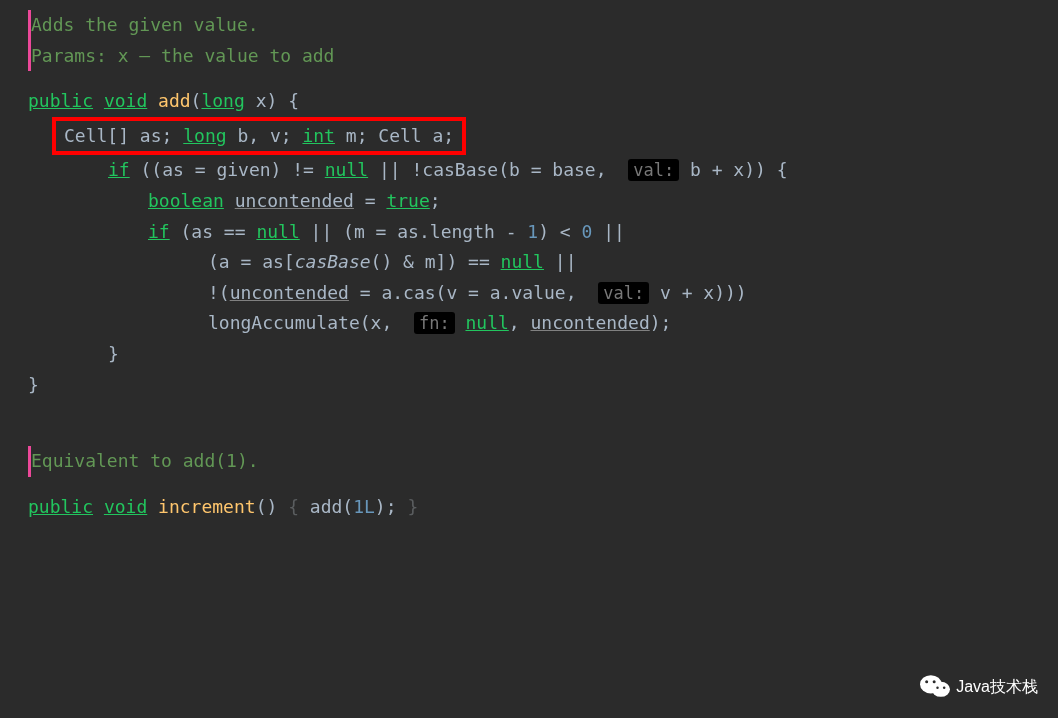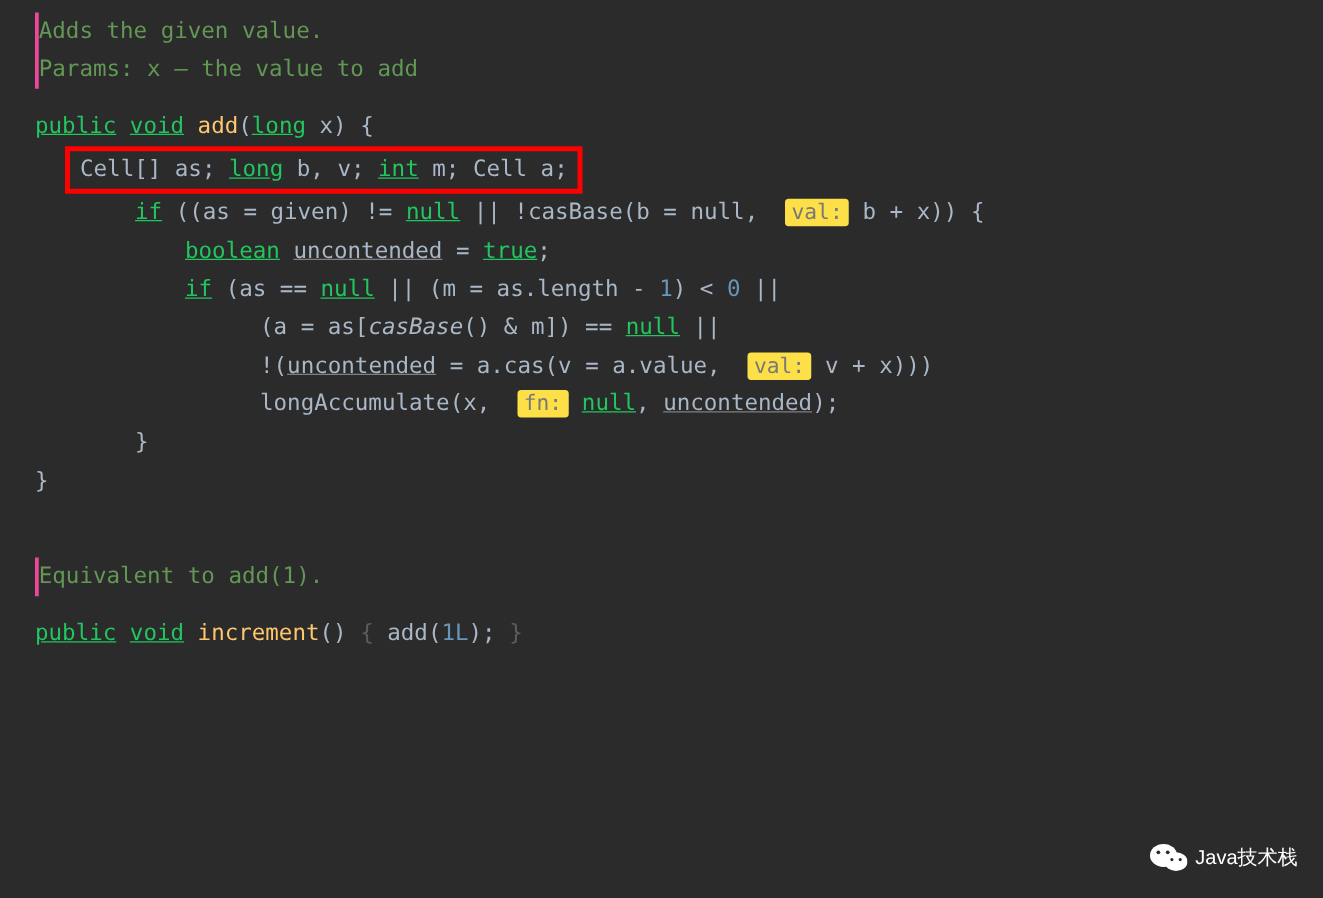--- a/index.html
+++ b/index.html
@@ -19,21 +19,21 @@
       border-left: 3px solid #ec4899;
       margin-left: 28px;
       margin-bottom: 15px;
     }
     .doc-text { color: #629755; font-style: normal; }
     .code-line { white-space: pre; padding-left: 28px; }
     .kw { color: #22c55e; text-decoration: underline; }
     .fn { color: #ffc66d; }
     .num { color: #6897bb; }
     .comment-inline {
-      background: #fde047;
+      background: #000000;
       color: #787878;
       padding: 1px 5px;
       border-radius: 3px;
       font-size: 17px;
     }
     .underline { text-decoration: underline; text-decoration-color: #808080; }
     .italic { font-style: italic; }
     .redbox {
       border: 4px solid #ff0000;
       display: inline-block;
@@ -69,21 +69,21 @@
 
 <div class="doc-border">
   <div class="doc-text">Adds the given value.</div>
   <div class="doc-text">Params: x – the value to add</div>
 </div>
 
 <div class="code-line"><span class="kw">public</span> <span class="kw">void</span> <span class="fn">add</span><span>(</span><span class="kw">long</span><span> x) {</span></div>
 
 <div class="code-line indent1"><span class="redbox"><span>Cell[] as; </span><span class="kw">long</span><span> b, v; </span><span class="kw">int</span><span> m; Cell a;</span></span></div>
 
-<div class="code-line indent2"><span class="kw">if</span><span> ((as = given) != </span><span class="kw">null</span><span> || !casBase(b = null,  </span><span class="comment-inline">val:</span><span> b + x)) {</span></div>
+<div class="code-line indent2"><span class="kw">if</span><span> ((as = given) != </span><span class="kw">null</span><span> || !casBase(b = base,  </span><span class="comment-inline">val:</span><span> b + x)) {</span></div>
 
 <div class="code-line indent3"><span class="kw">boolean</span><span> </span><span class="underline">uncontended</span><span> = </span><span class="kw">true</span><span>;</span></div>
 
 <div class="code-line indent3"><span class="kw">if</span><span> (as == </span><span class="kw">null</span><span> || (m = as.</span><span>length</span><span> - </span><span class="num">1</span><span>) &lt; </span><span class="num">0</span><span> ||</span></div>
 
 <div class="code-line indent4"><span>(a = as[</span><span class="italic">casBase</span><span>() &amp; m]) == </span><span class="kw">null</span><span> ||</span></div>
 
 <div class="code-line indent4"><span>!(</span><span class="underline">uncontended</span><span> = a.cas(v = a.</span><span>value</span><span>,  </span><span class="comment-inline">val:</span><span> v + x)))</span></div>
 
 <div class="code-line indent4"><span>longAccumulate(x,  </span><span class="comment-inline">fn:</span><span> </span><span class="kw">null</span><span>, </span><span class="underline">uncontended</span><span>);</span></div>

